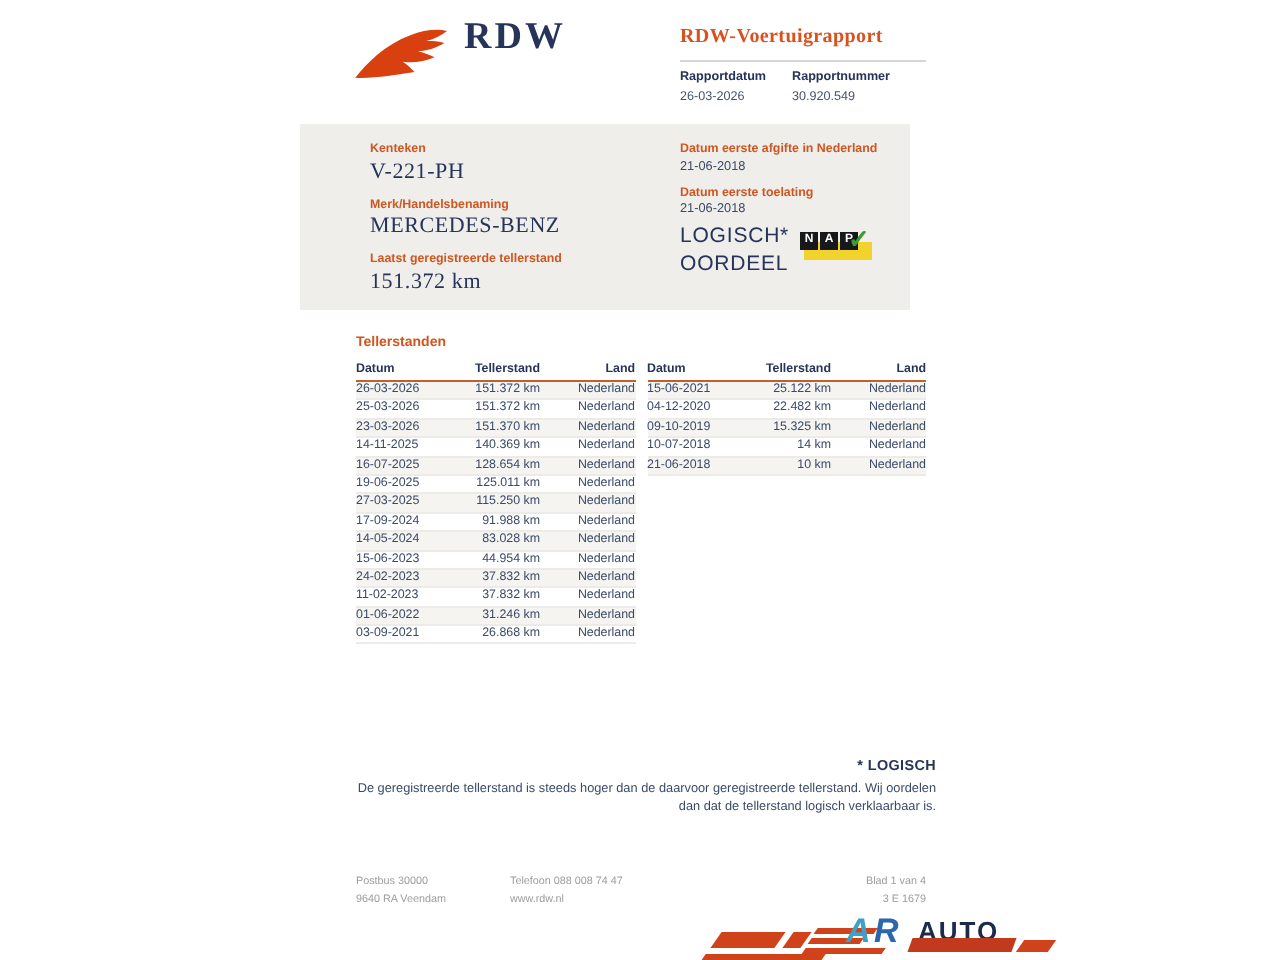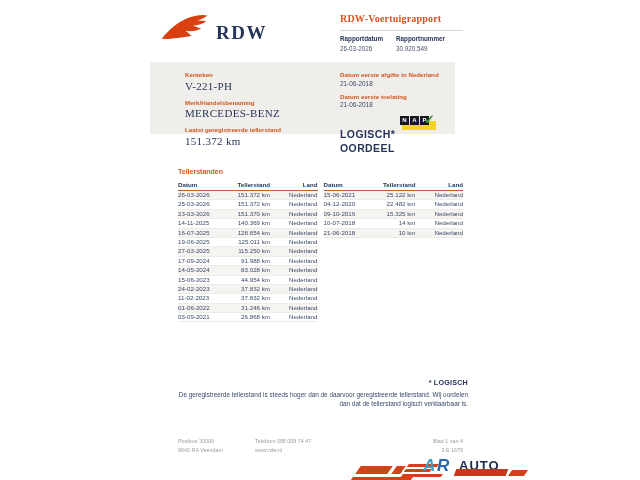--- a/index.html
+++ b/index.html
@@ -4,49 +4,49 @@
 <style>
   html,body{margin:0;padding:0;}
   body{
     width:640px;height:480px;position:relative;overflow:hidden;
     background:#ffffff;font-family:"Liberation Sans",sans-serif;
     -webkit-font-smoothing:antialiased;
   }
   .abs{position:absolute;}
 
   
-  .logo-wrap{left:160px;top:12px;display:flex;align-items:flex-end;}
+  .logo-wrap{left:176px;top:12px;display:flex;align-items:flex-start;}
   .logo-wing{width:50px;height:32px;}
   .logo-text{
     font-family:"Liberation Serif",serif;font-weight:bold;color:#263459;
     font-size:19px;letter-spacing:1.5px;margin-left:6px;margin-top:-4px;
   }
   .report-title{
     left:340px;top:13px;font-family:"Liberation Serif",serif;font-weight:bold;
     color:#d9511e;font-size:10px;letter-spacing:0.2px;
   }
   .title-rule{left:340px;top:30px;width:123px;height:1px;background:#d8d6d2;}
   .report-meta{left:340px;top:35px;display:flex;gap:13px;}
   .meta-label{font-size:6.3px;font-weight:bold;color:#263459;}
   .meta-value{font-size:6.3px;color:#45536f;margin-top:2.5px;}
 
   
-  .summary-box{left:150px;top:62px;width:305px;height:72px;background:#f0eeeb;}
+  .summary-box{left:150px;top:62px;width:305px;height:93px;background:#f0eeeb;}
   .sum-col-left{position:absolute;left:35px;top:9px;width:150px;}
   .sum-col-right{position:absolute;left:190px;top:9px;width:112px;}
   .sum-label{font-size:6.2px;font-weight:bold;color:#cf561f;margin-bottom:1.5px;}
   .sum-value-lg{
     font-family:"Liberation Serif",serif;color:#263459;font-size:11px;
     letter-spacing:0.3px;line-height:13px;
   }
   .sum-value-sm{font-size:6.4px;color:#3b4a68;}
   .spacer6{height:6px;}
   .oordeel{
-    font-size:10.5px;font-weight:bold;color:#263459;line-height:13.5px;
-    letter-spacing:0.4px;margin-top:20px;
+    font-size:10.5px;font-weight:normal;color:#263459;line-height:13.5px;
+    letter-spacing:0.4px;margin-top:4px;
   }
   
   .nap{position:absolute;left:250px;top:53px;width:40px;height:17px;}
   .nap-yellow{position:absolute;left:2px;top:6px;width:34px;height:9px;background:#f2d32b;}
   .nap-sq{
     position:absolute;top:1px;width:9px;height:9px;background:#17181c;
     color:#ffffff;font-size:6px;font-weight:bold;text-align:center;line-height:9px;
   }
   .nap-check{
     position:absolute;left:24px;top:-3px;color:#3f9c35;font-size:13px;font-weight:bold;

